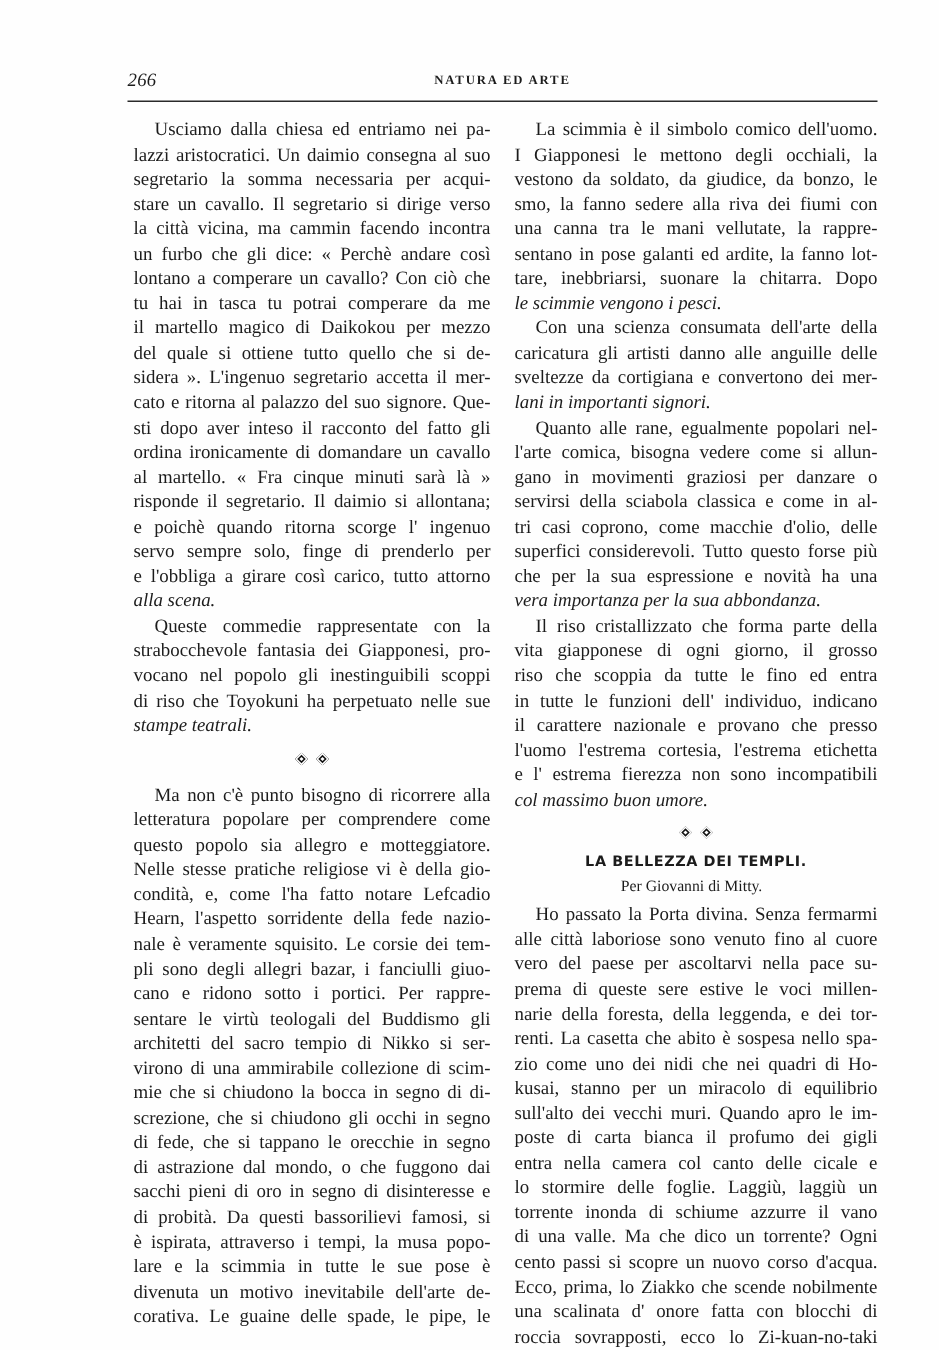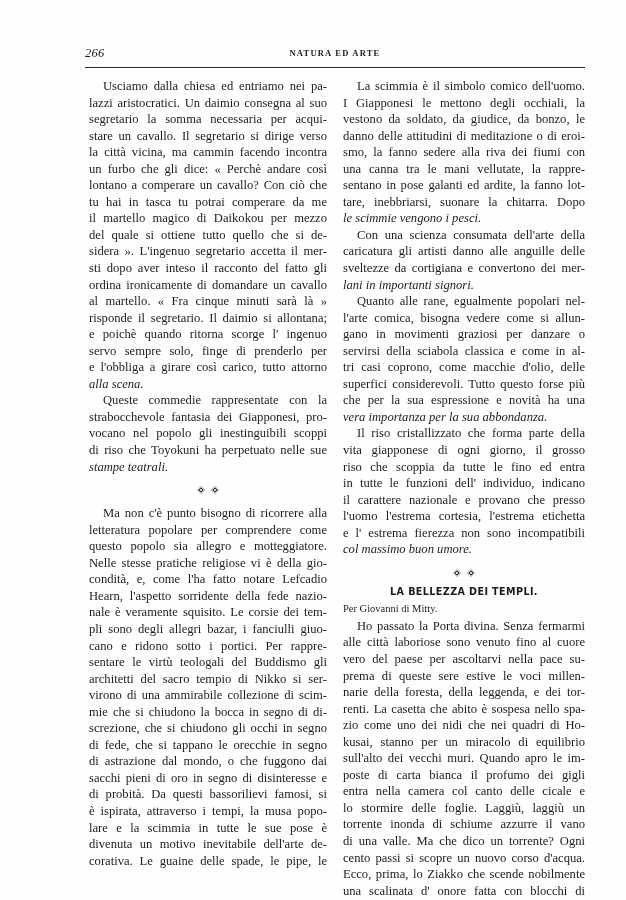--- a/index.html
+++ b/index.html
@@ -107,21 +107,21 @@
       text-align: center;
       font-family: "DejaVu Sans", sans-serif;
       font-weight: bold;
       font-size: 9.6px;
       letter-spacing: 0.4px;
       height: 16px;
       line-height: 16px;
     }
     .byline {
       display: block;
-      text-align: left;
+      text-align: center;
       font-size: 10.5px;
       height: 18px;
       line-height: 18px;
       padding-right: 6px;
       font-family: Liberation Serif, serif;
     }
   </style>
 </head>
 <body>
 
@@ -137,20 +137,21 @@
       <span class="line">lazzi aristocratici. Un daimio consegna al suo</span>
       <span class="line">segretario la somma necessaria per acqui-</span>
       <span class="line">stare un cavallo. Il segretario si dirige verso</span>
       <span class="line">la città vicina, ma cammin facendo incontra</span>
       <span class="line">un furbo che gli dice: « Perchè andare così</span>
       <span class="line">lontano a comperare un cavallo? Con ciò che</span>
       <span class="line">tu hai in tasca tu potrai comperare da me</span>
       <span class="line">il martello magico di Daikokou per mezzo</span>
       <span class="line">del quale si ottiene tutto quello che si de-</span>
       <span class="line">sidera ». L'ingenuo segretario accetta il mer-</span>
+      <span class="line">cato e ritorna al palazzo del suo signore. Que-</span>
       <span class="line">sti dopo aver inteso il racconto del fatto gli</span>
       <span class="line">ordina ironicamente di domandare un cavallo</span>
       <span class="line">al martello. « Fra cinque minuti sarà là »</span>
       <span class="line">risponde il segretario. Il daimio si allontana;</span>
       <span class="line">e poichè quando ritorna scorge l' ingenuo</span>
       <span class="line">servo sempre solo, finge di prenderlo per</span>
       <span class="line">e l'obbliga a girare così carico, tutto attorno</span>
       <span class="line last">alla scena.</span>
     </div>
   <div>
@@ -187,21 +188,20 @@
       <span class="line">divenuta un motivo inevitabile dell'arte de-</span>
       <span class="line">corativa. Le guaine delle spade, le pipe, le</span>
     </div>
 </div>
 
 <div class="column col-right">
   <div>
       <span class="line indent">La scimmia è il simbolo comico dell'uomo.</span>
       <span class="line">I Giapponesi le mettono degli occhiali, la</span>
       <span class="line">vestono da soldato, da giudice, da bonzo, le</span>
-      <span class="line">danno delle attitudini di meditazione o di eroi-</span>
       <span class="line">smo, la fanno sedere alla riva dei fiumi con</span>
       <span class="line">una canna tra le mani vellutate, la rappre-</span>
       <span class="line">sentano in pose galanti ed ardite, la fanno lot-</span>
       <span class="line">tare, inebbriarsi, suonare la chitarra. Dopo</span>
       <span class="line last">le scimmie vengono i pesci.</span>
     </div>
   <div>
       <span class="line indent">Con una scienza consumata dell'arte della</span>
       <span class="line">caricatura gli artisti danno alle anguille delle</span>
       <span class="line">sveltezze da cortigiana e convertono dei mer-</span>

